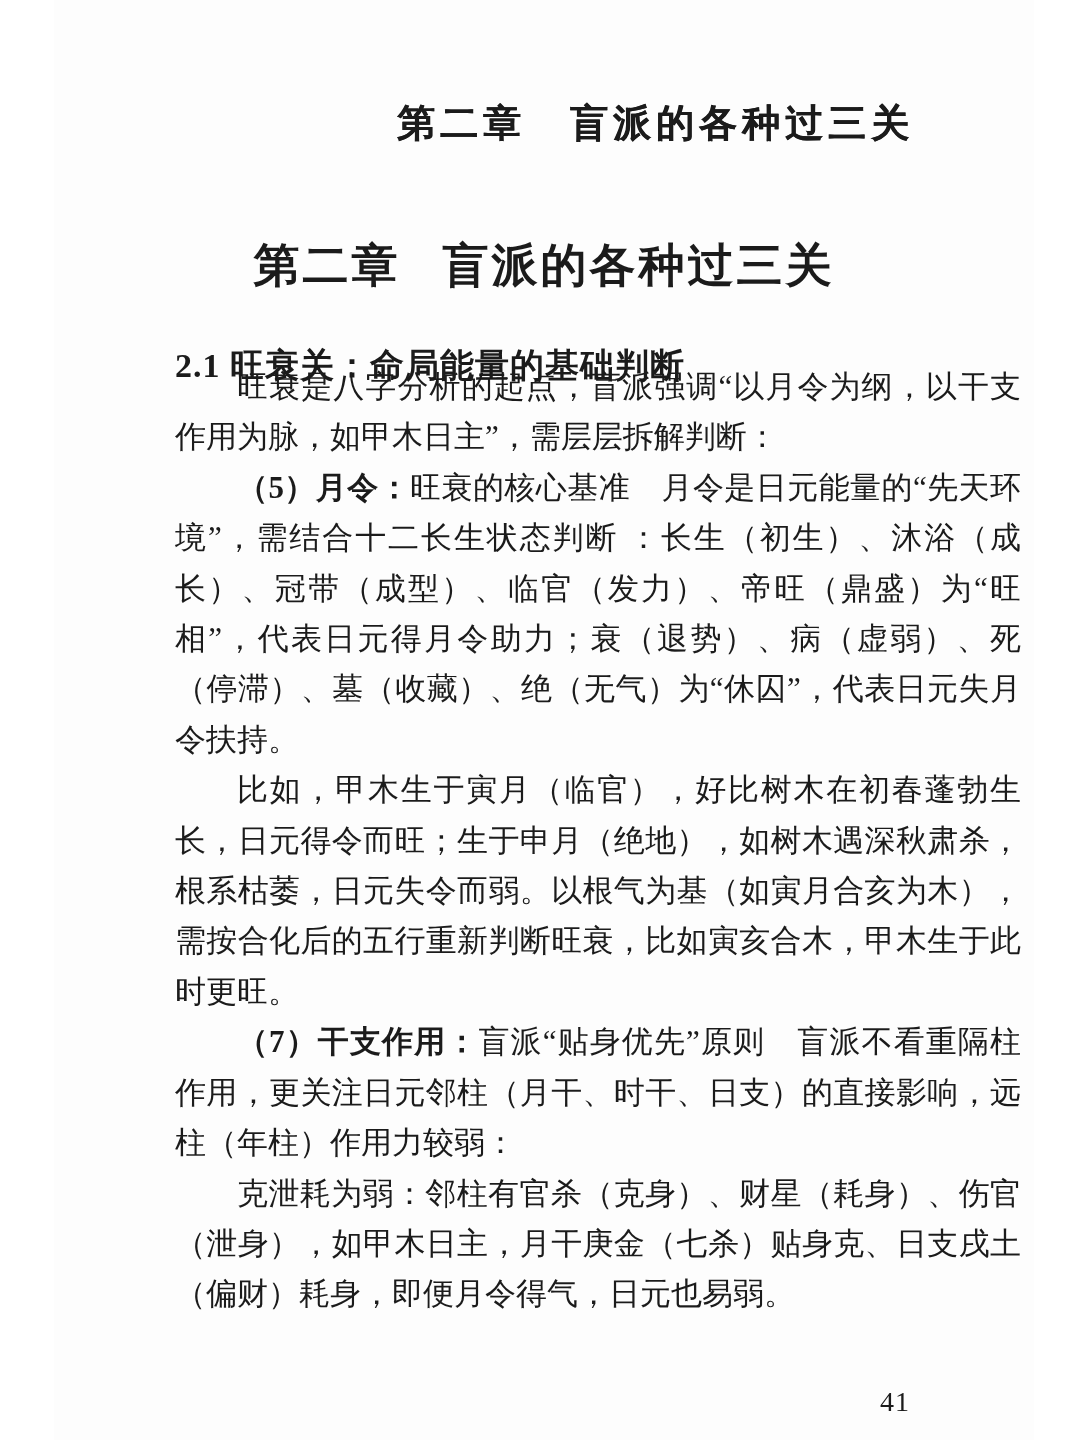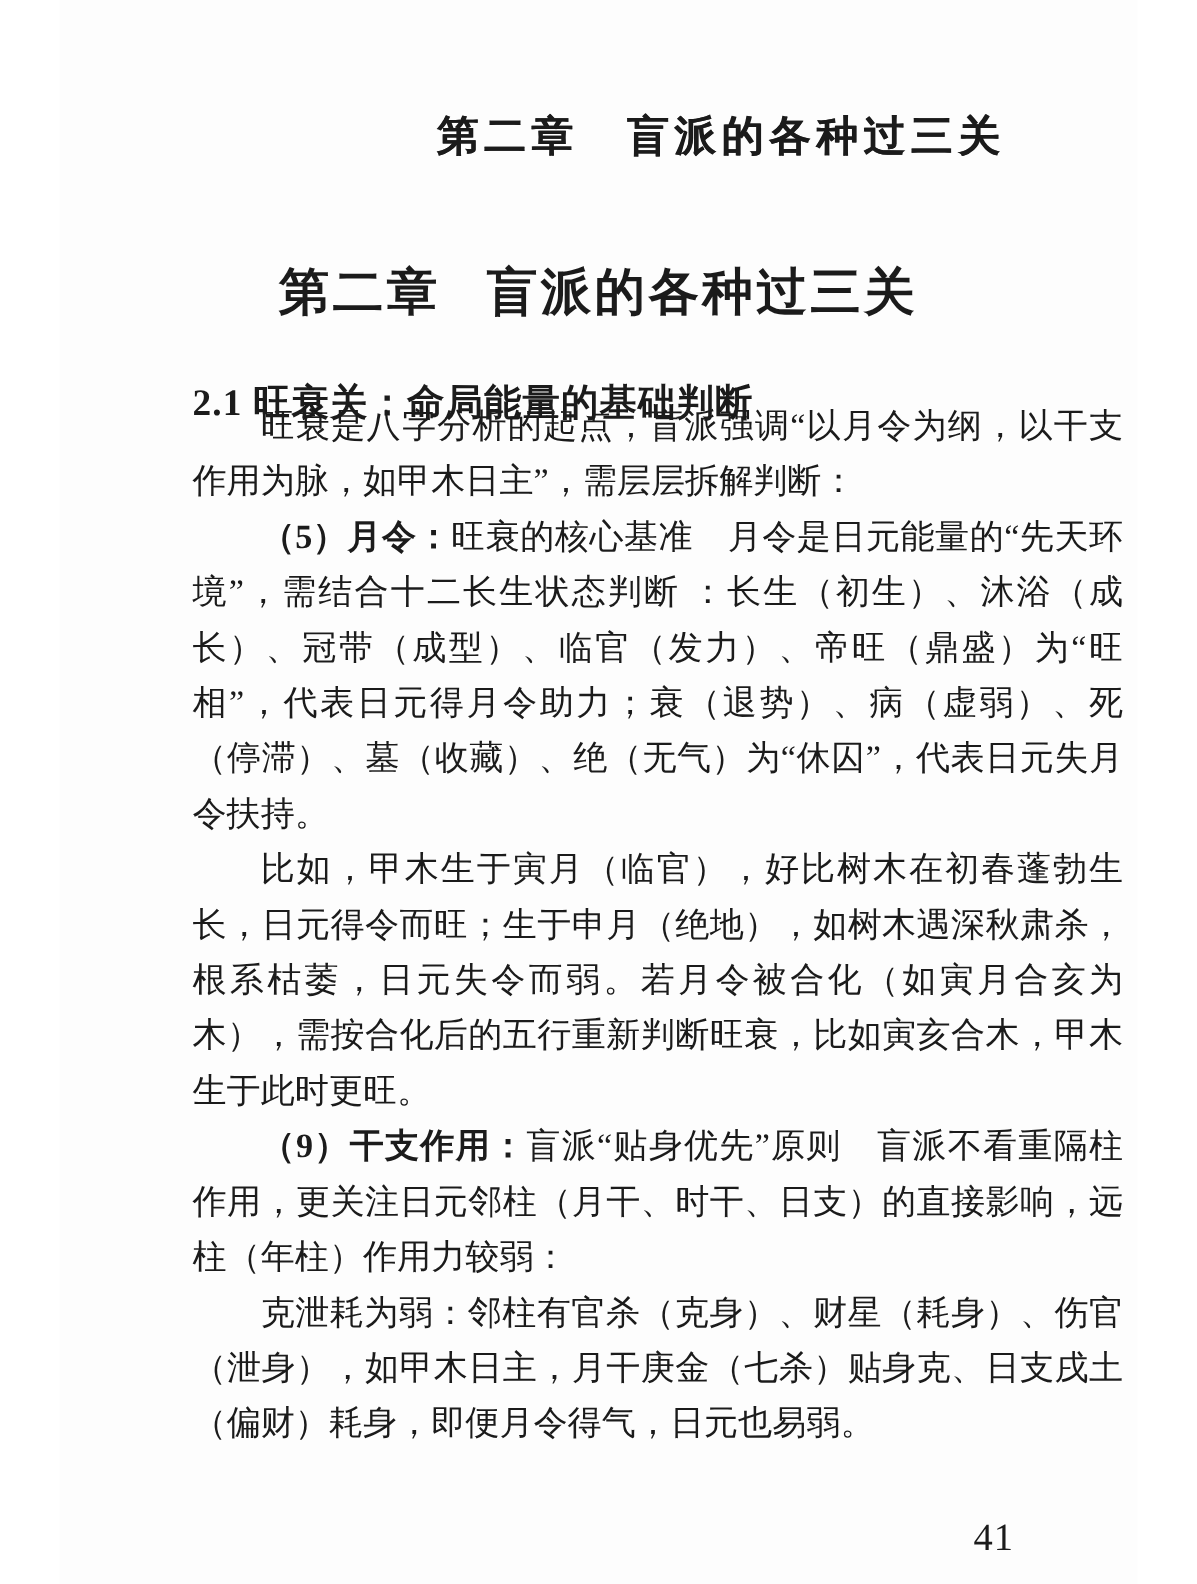--- a/index.html
+++ b/index.html
@@ -72,22 +72,22 @@
     padding: 0;
     text-indent: 2em;
   }
   .body-text .lead {
     font-weight: bold;
   }
   
   .page-number {
     position: absolute;
     bottom: 22px;
-    right: 112px;
-    font-size: 35px;
+    right: 124px;
+    font-size: 28px;
     letter-spacing: 1px;
     text-align: right;
   }
 </style>
 </head>
 <body>
 
 <div class="page">
 
   <div class="running-header">
@@ -96,20 +96,20 @@
 
   <h1 class="chapter-title">
     <span class="ct-chapter">第二章</span><span>盲派的各种过三关</span>
   </h1>
 
   <h2 class="section-heading">2.1 旺衰关：命局能量的基础判断</h2>
 
   <div class="body-text">
     <p><span class="lead"></span><span>旺衰是八字分析的起点，盲派强调“以月令为纲，以干支作用为脉，如甲木日主”，需层层拆解判断：</span></p>
     <p><span class="lead">（5）月令：</span><span>旺衰的核心基准　月令是日元能量的“先天环境”，需结合十二长生状态判断 ：长生（初生）、沐浴（成长）、冠带（成型）、临官（发力）、帝旺（鼎盛）为“旺相”，代表日元得月令助力；衰（退势）、病（虚弱）、死（停滞）、墓（收藏）、绝（无气）为“休囚”，代表日元失月令扶持。</span></p>
-    <p><span class="lead"></span><span>比如，甲木生于寅月（临官），好比树木在初春蓬勃生长，日元得令而旺；生于申月（绝地），如树木遇深秋肃杀，根系枯萎，日元失令而弱。若月令被合化（如寅月合亥为木），需按合化后的五行重新判断旺衰，比如寅亥合木，甲木生于此时更旺。</span></p>
-    <p><span class="lead">（9）干支作用：</span><span>盲派“贴身优先”原则　盲派不看重隔柱作用，更关注日元邻柱（月干、时干、日支）的直接影响，远柱（年柱）作用力较弱：</span></p>
+    <p><span class="lead"></span><span>比如，甲木生于寅月（临官），好比树木在初春蓬勃生长，日元得令而旺；生于申月（绝地），如树木遇深秋肃杀，根系枯萎，日元失令而弱。以根气为基（如寅月合亥为木），需按合化后的五行重新判断旺衰，比如寅亥合木，甲木生于此时更旺。</span></p>
+    <p><span class="lead">（7）干支作用：</span><span>盲派“贴身优先”原则　盲派不看重隔柱作用，更关注日元邻柱（月干、时干、日支）的直接影响，远柱（年柱）作用力较弱：</span></p>
     <p><span class="lead"></span><span>克泄耗为弱：邻柱有官杀（克身）、财星（耗身）、伤官（泄身），如甲木日主，月干庚金（七杀）贴身克、日支戌土（偏财）耗身，即便月令得气，日元也易弱。</span></p>
   </div>
 
   <div class="page-number">41</div>
 
 </div>
 
 </body></html>

